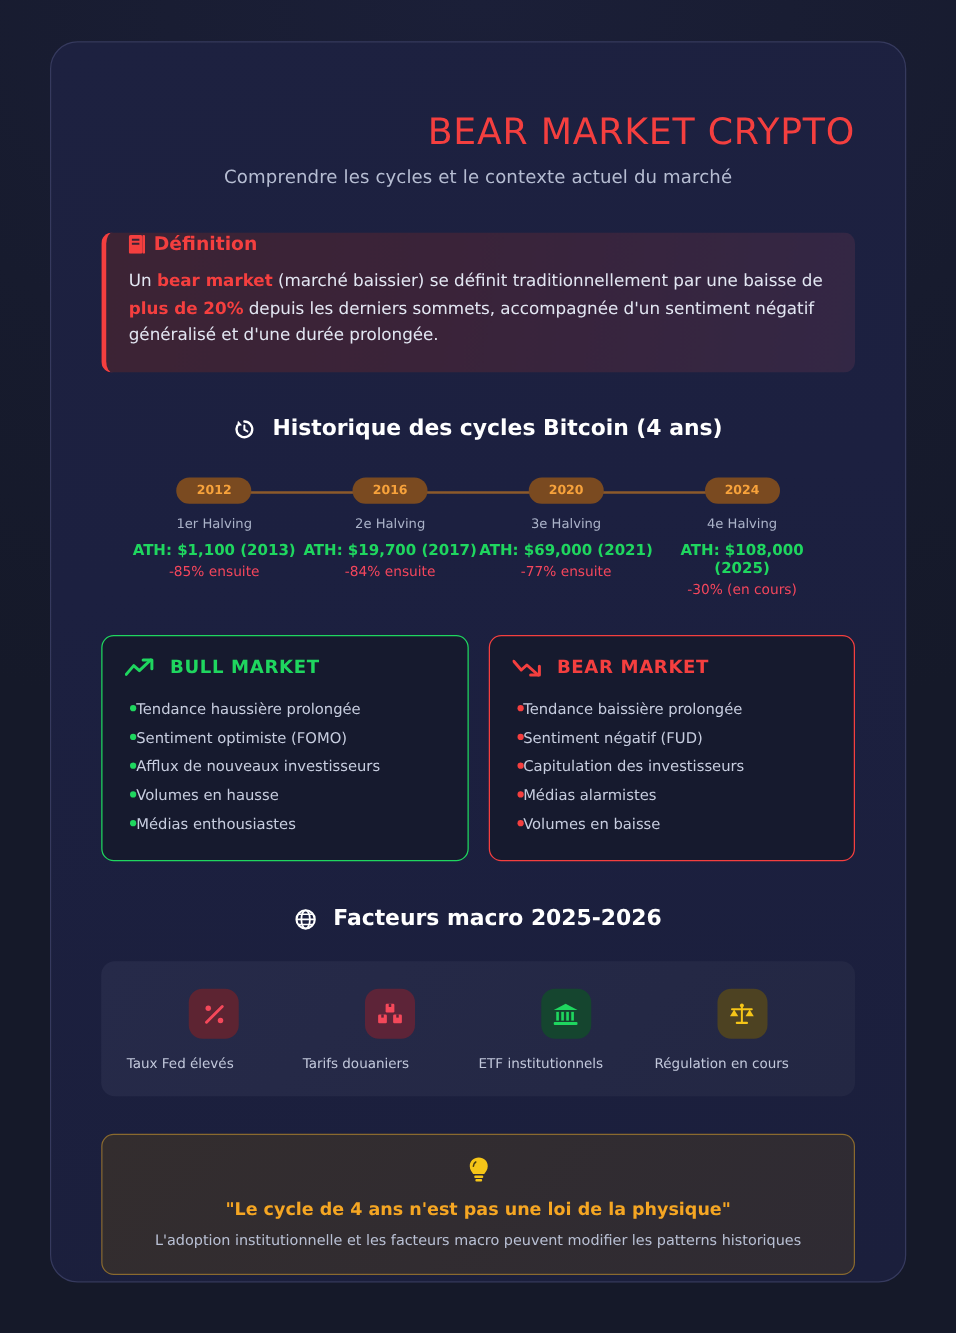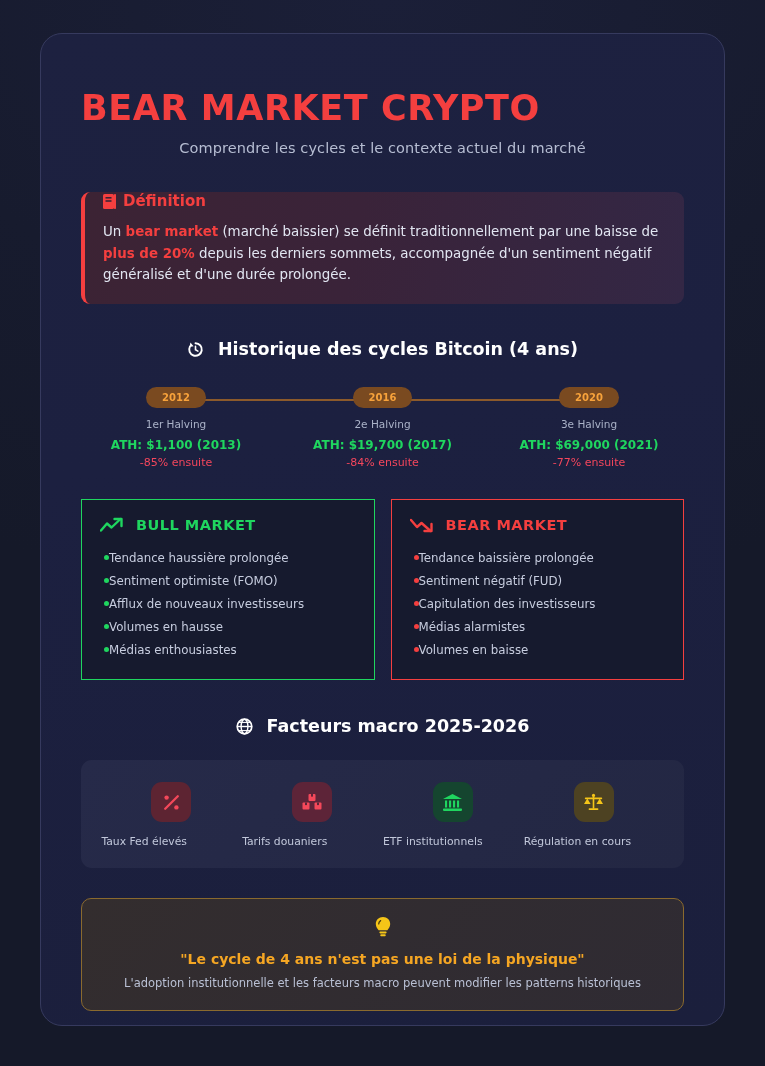--- a/index.html
+++ b/index.html
@@ -26,23 +26,23 @@
     height: 993px;
     background: linear-gradient(170deg, #1d2140 0%, #1c2040 40%, #1b1f3c 100%);
     border: 1px solid #363a5e;
     border-radius: 22px;
     padding: 30px 40px 0 40px;
     position: relative;
   }
 
   
   .main-title {
-    text-align: left;
-    font-size: 35px;
-    font-weight: bold;
+    text-align: right;
+    font-size: 29px;
+    font-weight: normal;
     color: #f43f3f;
     letter-spacing: 0.6px;
     margin-top: 24px;
   }
   .subtitle {
     text-align: center;
     font-size: 14.5px;
     color: #b6bdd2;
     margin-top: 12px;
     letter-spacing: 0.1px;
@@ -135,21 +135,21 @@
   }
 
   
   .markets {
     margin-top: 30px;
     display: flex;
     gap: 16px;
   }
   .market-card {
     flex: 1;
-    border-radius: 0;
+    border-radius: 10px;
     padding: 17px 18px 18px 18px;
     background: #161a2e;
   }
   .market-card.bull { border: 1.6px solid #1fd65f; }
   .market-card.bear { border: 1.6px solid #f43f3f; }
   .market-title {
     display: flex;
     align-items: center;
     gap: 11px;
     font-size: 14.5px;
@@ -274,20 +274,26 @@
       <div class="tl-drop">-84% ensuite</div>
     </div>
 
     <div class="tl-item">
       <div class="tl-year">2020</div>
       <div class="tl-halving">3e Halving</div>
       <div class="tl-ath">ATH: $69,000 (2021)</div>
       <div class="tl-drop">-77% ensuite</div>
     </div>
 
+    <div class="tl-item">
+      <div class="tl-year">2024</div>
+      <div class="tl-halving">4e Halving</div>
+      <div class="tl-ath">ATH: $108,000 (2025)</div>
+      <div class="tl-drop">-30% (en cours)</div>
+    </div>
   </div>
 
   <div class="markets">
 
     <div class="market-card bull">
       <div class="market-title">
         <span>
           <svg width="25" height="16" viewBox="0 0 25 16">
             <path d="M1 13.5 L7 6.5 L11.5 10.5 L20.5 2" fill="none" stroke="#1fd65f" stroke-width="2.4" stroke-linecap="round" stroke-linejoin="round"></path>
             <path d="M14.5 2 L21.5 2 L21.5 9" fill="none" stroke="#1fd65f" stroke-width="2.4" stroke-linecap="round" stroke-linejoin="round"></path>

